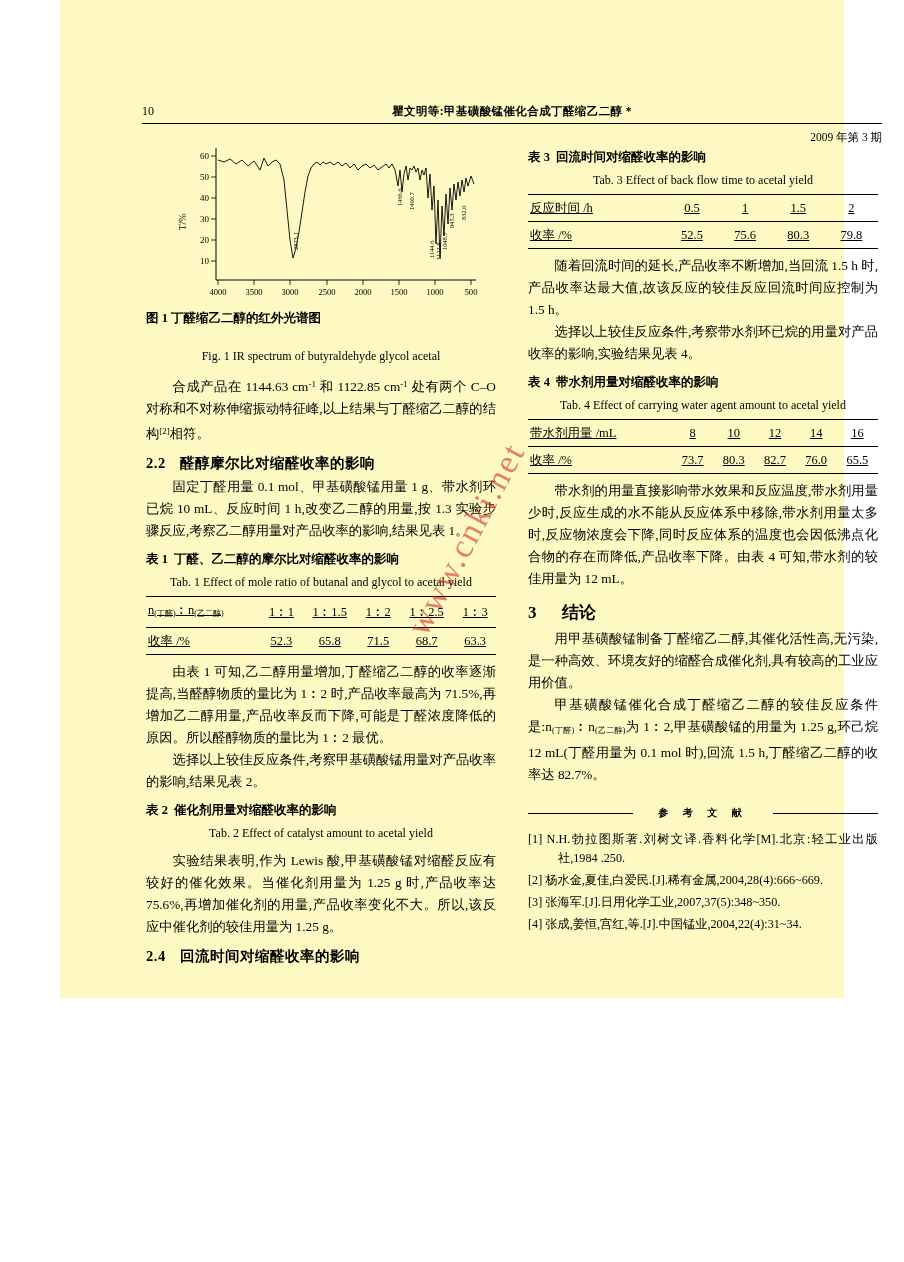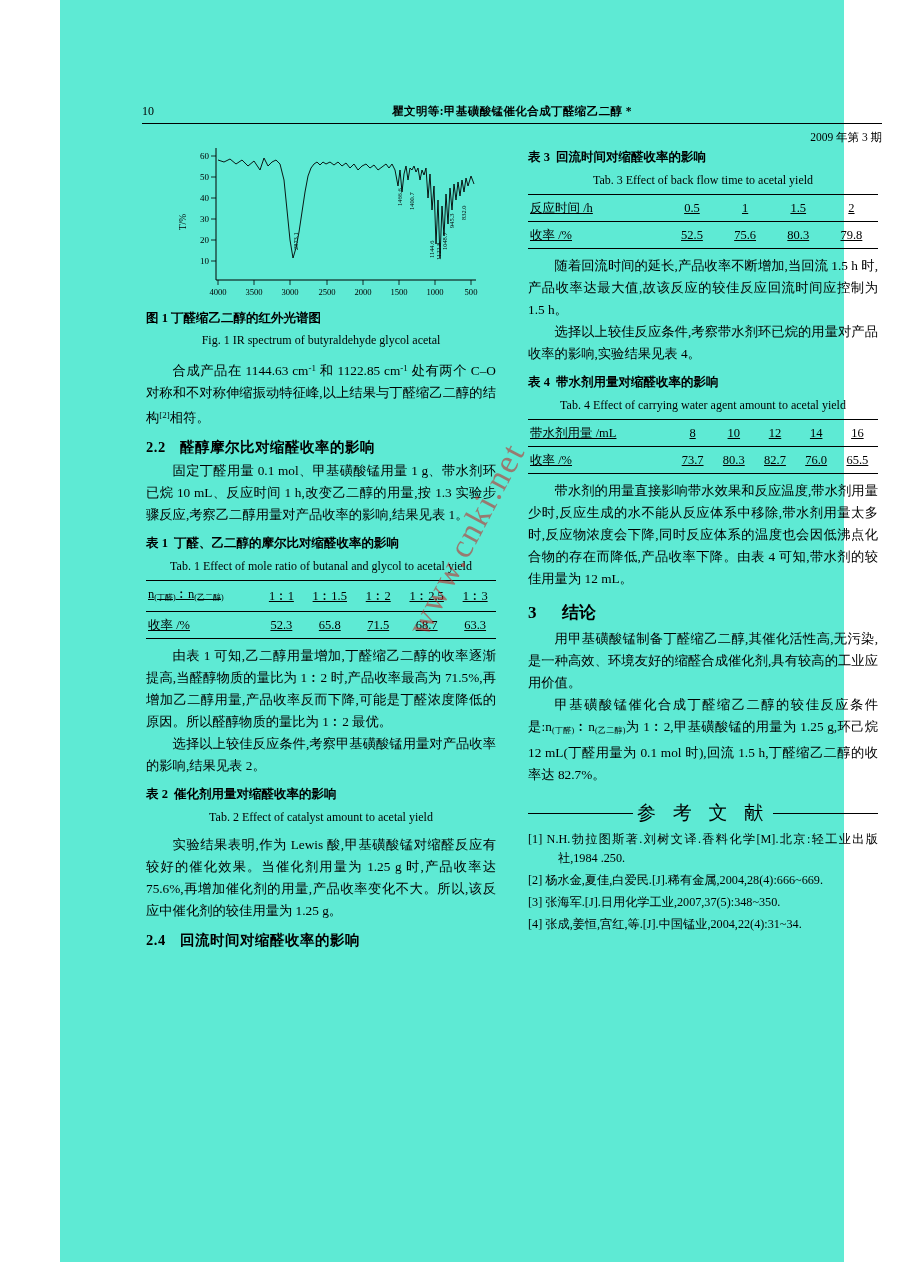--- a/index.html
+++ b/index.html
@@ -15,22 +15,22 @@
     margin: 0 auto;
     overflow: hidden;
     font-family: "Liberation Serif", serif;
     color: #000;
   }
   .sheet {
     position: absolute;
     left: 60px;
     top: 0px;
     width: 784px;
-    height: 1262px;
-    background: #5eead4;
+    height: 998px;
+    background: #fef9c3;
   }
   
   .hdr {
     position: absolute;
     top: 104px;
     left: 82px;
     width: 740px;
     font-size: 11.5px;
     border-bottom: 1px solid #000;
     padding-bottom: 3px;
@@ -99,21 +99,21 @@
   }
   .figcap {
     text-align: left;
     font-size: 12.5px;
     font-weight: bold;
     margin-top: 2px;
   }
   .figcap2 {
     text-align: center;
     font-size: 12px;
-    margin-top: 0px;
+    margin-top: 16px;
     margin-bottom: 6px;
     font-family: "Liberation Serif", serif;
   }
 
   
   .tabwrap { margin: 6px 0 6px 0; }
   .tabtitle {
     font-size: 12.5px;
     font-weight: bold;
     margin-bottom: 1px;
@@ -142,22 +142,22 @@
   table.data tr.top td { border-top: 1.4px solid #000; }
   table.data tr.hdrrow td { border-bottom: 0.8px solid #000; }
   table.data tr.last td { border-bottom: 1.4px solid #000; }
 
   sub { font-size: 8px; vertical-align: -0.25em; }
   sup { font-size: 9px; vertical-align: 0.45em; }
 
   
   .refhead {
     text-align: center;
-    font-weight: normal;
-    font-size: 19px;
+    font-weight: bold;
+    font-size: 10px;
     letter-spacing: 6px;
     margin: 16px 0 6px 0;
     position: relative;
   }
   .refhead::before, .refhead::after {
     content: "";
     position: absolute;
     top: 50%;
     width: 105px;
     border-top: 1px solid #000;

